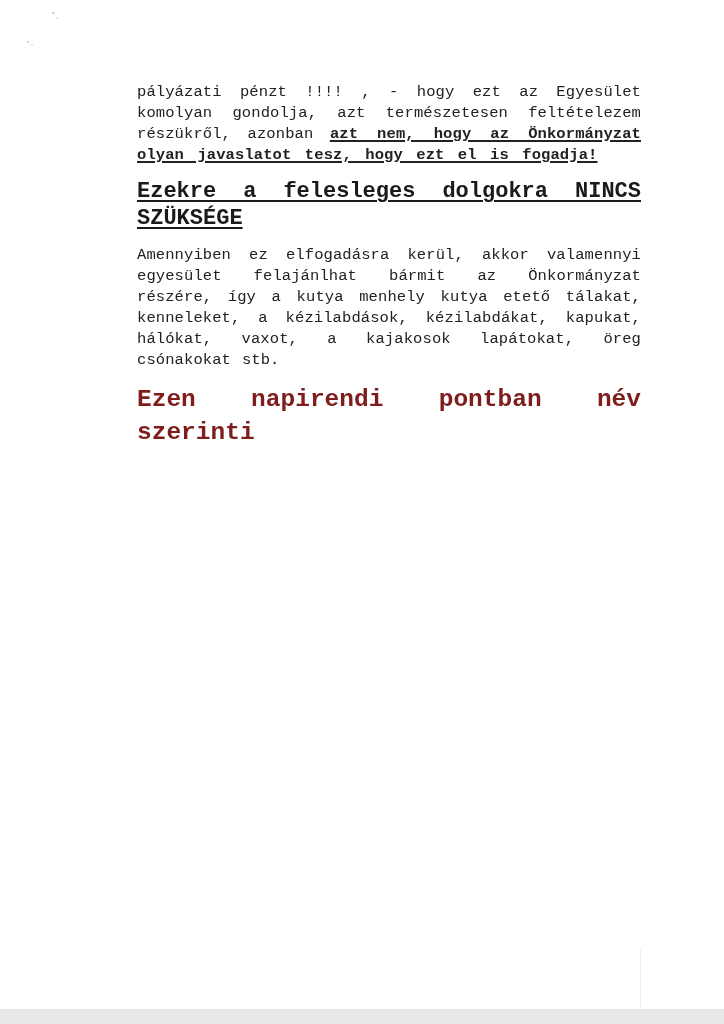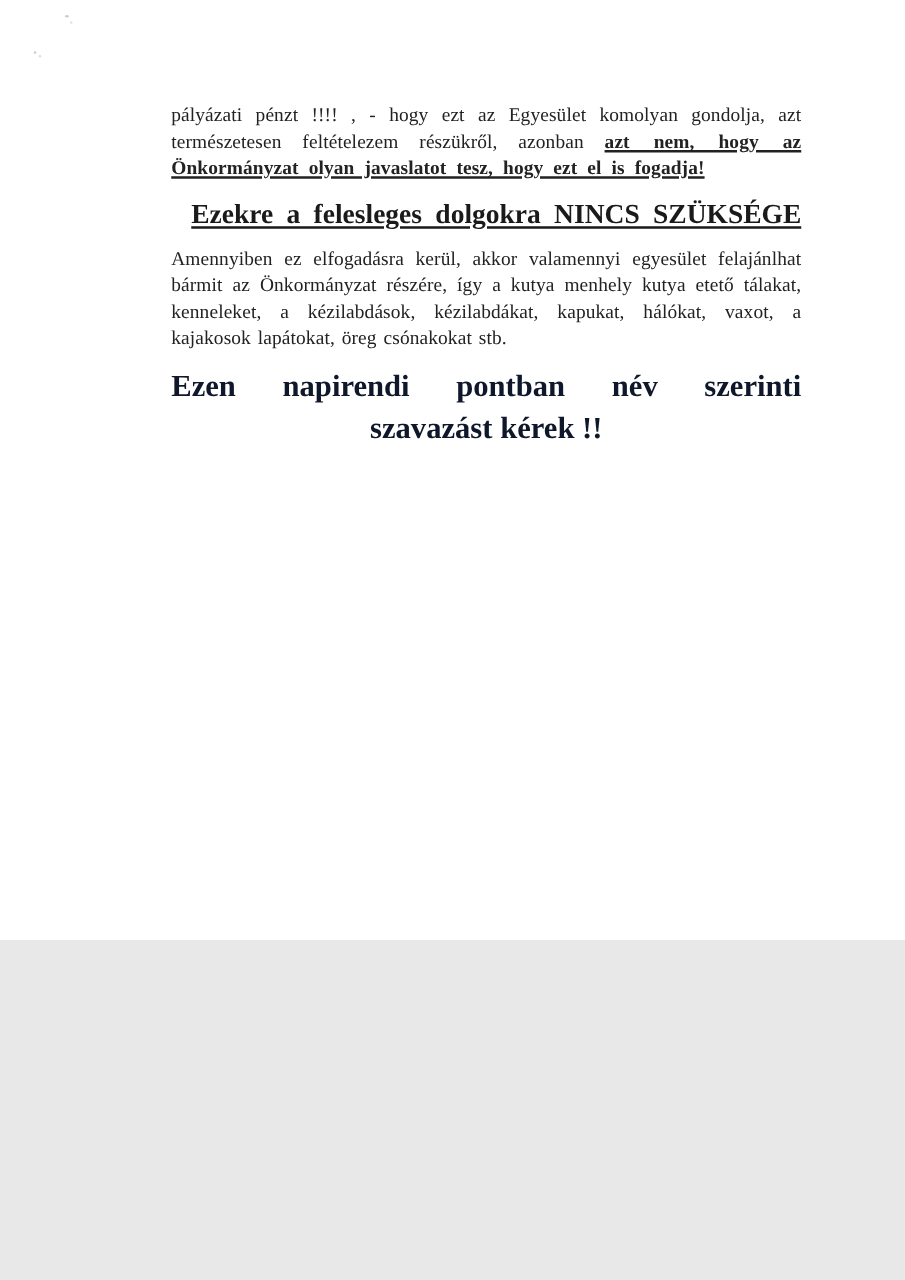--- a/index.html
+++ b/index.html
@@ -1,23 +1,23 @@
 <!DOCTYPE html>
 <html><head>
 <meta charset="utf-8">
 <style>
   html, body { margin: 0; padding: 0; background: #e8e8e8; }
   .page {
     position: relative;
     width: 724px;
-    height: 752px;
+    height: 1009px;
     margin: 0 auto;
     background: #ffffff;
     overflow: hidden;
-    font-family: Liberation Serif, serif;
+    font-family: Liberation Mono, monospace;
     color: #1e1e1e;
   }
   .content {
     position: absolute;
     left: 137px;
     top: 82px;
     width: 504px;
   }
   .para {
     font-size: 15.5px;
@@ -29,21 +29,21 @@
     color: #222222;
   }
   .emphasis {
     font-weight: bold;
     text-decoration: underline;
     text-decoration-thickness: 1.5px;
     text-underline-offset: 2px;
     word-spacing: 4px;
   }
   .heading1 {
-    margin: 5px 0 13px 16px;
+    margin: 5px 0 13px 0;
     font-weight: bold;
     font-size: 22px;
     line-height: 27px;
     color: #1a1a1a;
   }
   .heading1 .h-line1 {
     text-align: justify;
     text-align-last: justify;
     text-decoration: underline;
     text-decoration-thickness: 2px;
@@ -53,21 +53,21 @@
     text-decoration: underline;
     text-decoration-thickness: 2px;
     text-underline-offset: 3px;
   }
   .para-last { margin-bottom: 14px; }
   .heading2 {
     margin: 10px 0 0 0;
     font-weight: bold;
     font-size: 24.5px;
     line-height: 33px;
-    color: #0f172a;
+    color: #7f1d1d;
   }
   .heading2 .h-line1 {
     text-align: justify;
     text-align-last: justify;
   }
   .heading2 .h-line2 {
     text-align: center;
   }
   
   .speck {
@@ -121,21 +121,20 @@
 
     <div class="heading1">
       <div class="h-line1">Ezekre a felesleges dolgokra NINCS SZÜKSÉGE</div>
     </div>
 
     <p class="para">Amennyiben ez elfogadásra kerül, akkor valamennyi egyesület felajánlhat bármit az Önkormányzat részére, így a kutya menhely kutya etető tálakat, kenneleket, a kézilabdások, kézilabdákat, kapukat, hálókat, vaxot, a kajakosok lapátokat, öreg csónakokat  stb.</p>
 
 
     <div class="heading2">
       <div class="h-line1">Ezen napirendi pontban név szerinti</div>
-      <div class="h-line2">szavazást kérek !!</div>
     </div>
 
   </div>
 
   <div class="scan-streak-v"></div>
   <div class="scan-line-bottom"></div>
 
 </div>
 
 </body></html>

